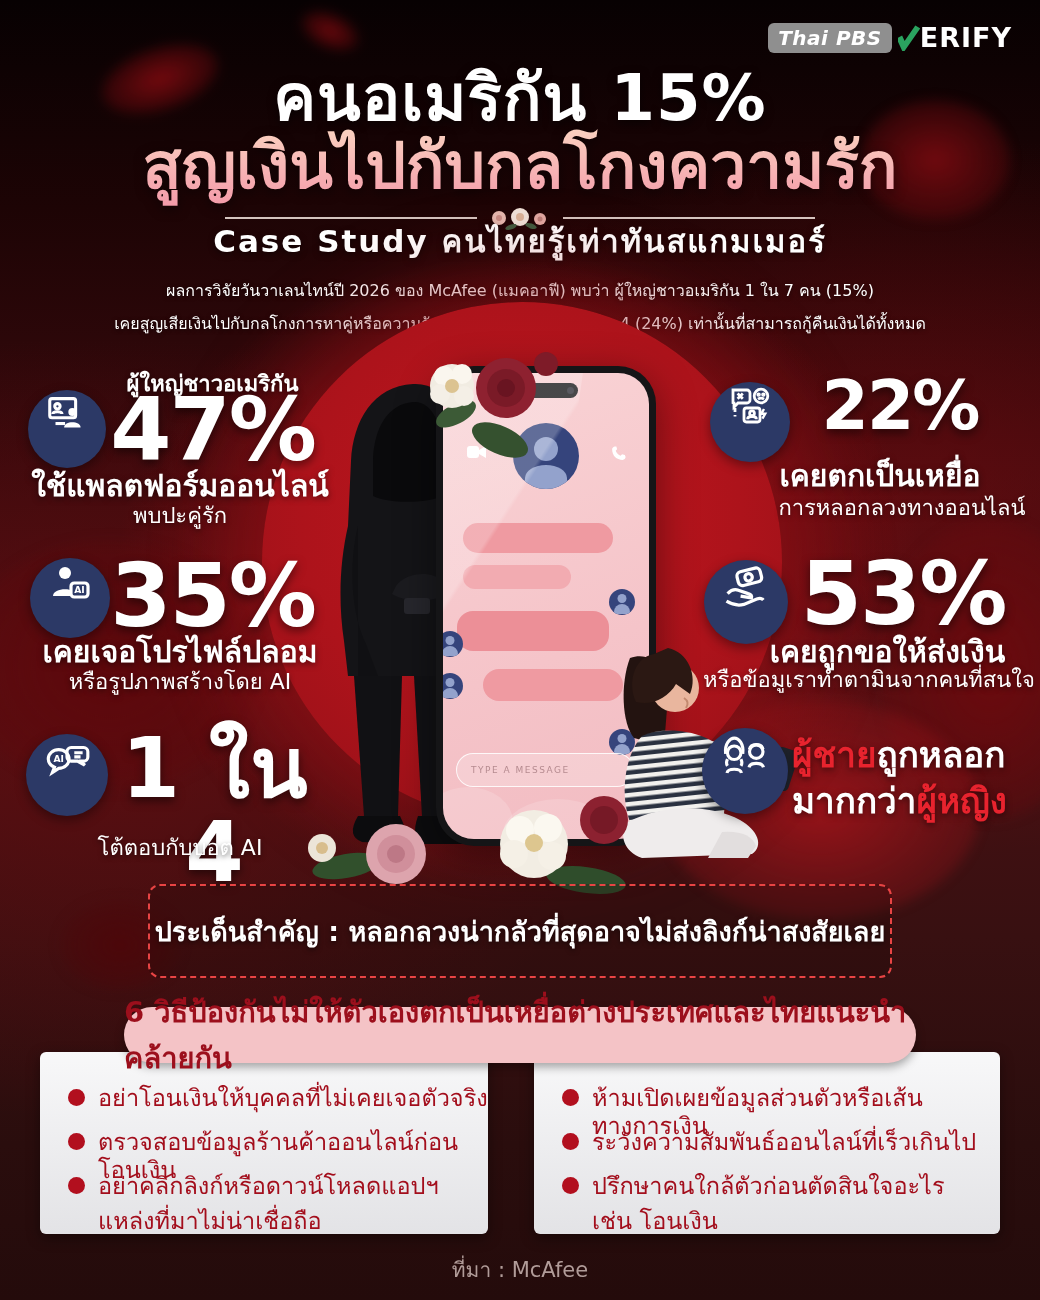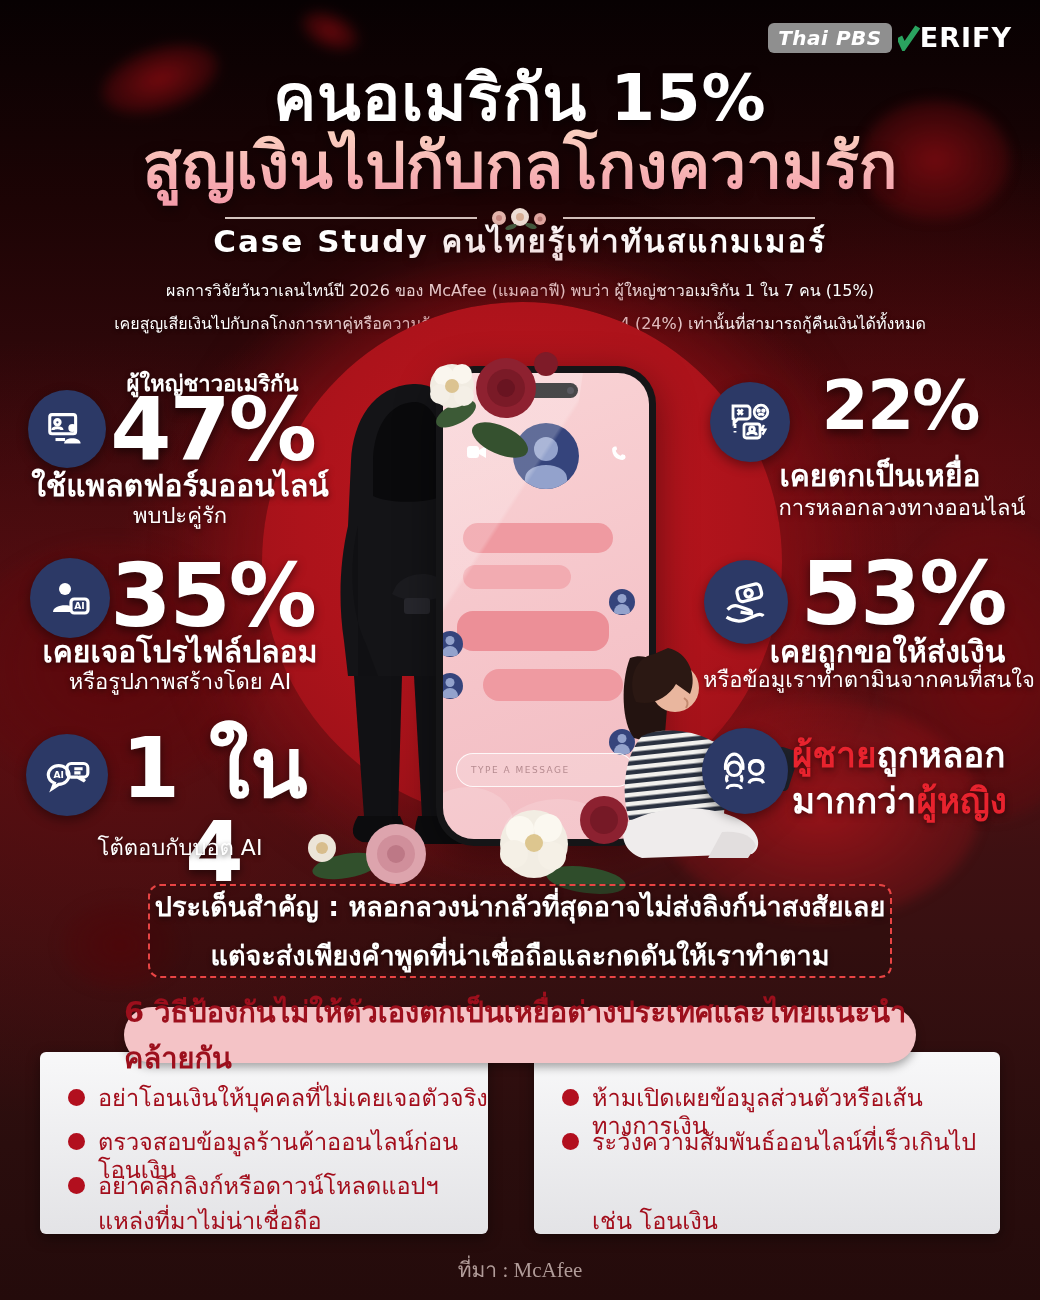--- a/index.html
+++ b/index.html
@@ -50,40 +50,40 @@
   .screen-icon{position:absolute;top:72px;}
   .bubble{position:absolute;background:#ef9aa1;border-radius:16px;}
   .mini-avatar{position:absolute;width:26px;height:26px;border-radius:50%;background:#35447c;overflow:hidden;}
   .mini-avatar::before{content:"";position:absolute;left:50%;top:5px;transform:translateX(-50%);width:9px;height:9px;border-radius:50%;background:#93a2cc;}
   .mini-avatar::after{content:"";position:absolute;left:50%;top:15px;transform:translateX(-50%);width:16px;height:10px;border-radius:8px 8px 0 0;background:#93a2cc;}
   .type-bar{position:absolute;left:13px;bottom:52px;width:178px;height:34px;border:1.5px solid rgba(255,255,255,.85);
     border-radius:18px;background:rgba(255,255,255,.22);display:flex;align-items:center;padding-left:14px;box-sizing:border-box;}
   .type-bar span{font-size:9px;letter-spacing:1.5px;color:#b68b90;}
   .cloud{position:absolute;border-radius:50%;background:rgba(255,255,255,.16);}
   
-  .stat-icon{border-radius:50%;background:#2c3966;display:flex;align-items:center;justify-content:center;box-shadow:0 4px 12px rgba(0,0,0,.4);}
+  .stat-icon{border-radius:50%;background:#2c3966;display:flex;align-items:flex-start;justify-content:center;box-shadow:0 4px 12px rgba(0,0,0,.4);}
   .stat-above{font-size:22px;font-weight:700;text-shadow:0 2px 5px rgba(0,0,0,.5);}
   .stat-value{font-weight:800;line-height:1;text-shadow:0 4px 10px rgba(0,0,0,.5);letter-spacing:-2px;}
   .stat-c1{font-size:30px;font-weight:800;text-shadow:0 2px 6px rgba(0,0,0,.5);}
   .stat-c2{font-size:22px;font-weight:400;text-shadow:0 2px 5px rgba(0,0,0,.5);}
   .gender-line{font-size:35px;font-weight:800;line-height:46px;text-shadow:0 2px 6px rgba(0,0,0,.5);}
   .red-word{color:#e8232e;}
   
   .key-box{left:148px;top:884px;width:744px;height:94px;border:2px dashed #e84444;border-radius:12px;
     background:rgba(30,6,8,.25);box-sizing:border-box;display:flex;flex-direction:column;justify-content:center;gap:6px;}
   .key-box div{font-size:27px;font-weight:700;text-shadow:0 2px 5px rgba(0,0,0,.5);}
   
   .tips-pill{left:124px;top:1007px;width:792px;height:56px;border-radius:28px;background:#f4c3c6;
     display:flex;align-items:center;justify-content:center;font-size:29px;font-weight:800;color:#9c0f1c;z-index:12;box-shadow:0 4px 10px rgba(0,0,0,.35);}
   .tip-box{top:1052px;height:182px;background:linear-gradient(180deg,#f8f8f9 0%,#e3e3e6 100%);border-radius:6px;z-index:10;box-shadow:0 4px 14px rgba(0,0,0,.4);}
   .tip-row{position:absolute;left:28px;display:flex;align-items:flex-start;gap:13px;}
   .tip-bullet{width:17px;height:17px;border-radius:50%;background:#b20f1e;flex:0 0 auto;margin-top:5px;}
   .tip-text{font-size:23.5px;color:#a30e1c;font-weight:500;line-height:28px;}
   .tip-cont{position:absolute;left:58px;font-size:23.5px;color:#a30e1c;font-weight:500;}
-  .footer{top:1253px;left:0;width:100%;font-size:21px;color:#b19c99;font-family:Liberation Serif, serif;}
+  .footer{top:1253px;left:0;width:100%;font-size:21px;color:#b19c99;}
   svg{display:block;}
 </style>
 </head>
 <body>
 
 <div class="poster">
 
   <div class="blob" style="left:100px;top:48px;width:120px;height:62px;background:radial-gradient(#74090e,rgba(60,6,8,0));transform:rotate(-18deg);"></div>
   <div class="blob" style="left:300px;top:14px;width:60px;height:34px;background:radial-gradient(#6a080c,rgba(60,6,8,0));transform:rotate(24deg);"></div>
   <div class="blob" style="left:-40px;top:540px;width:300px;height:250px;background:radial-gradient(#5d080c,rgba(50,5,7,0));"></div>
@@ -306,21 +306,20 @@
       <path d="M4 20 c0.4 -2.2 6 -2.2 6.4 0"></path>
     </svg>
   </div>
   <div class="abs" style="left:792px;top:732px;width:245px;">
     <div class="gender-line"><span class="red-word">ผู้ชาย</span><span>ถูกหลอก</span></div>
     <div class="gender-line"><span>มากกว่า</span><span class="red-word">ผู้หญิง</span></div>
   </div>
 
   <div class="abs center key-box">
     <div>ประเด็นสำคัญ : หลอกลวงน่ากลัวที่สุดอาจไม่ส่งลิงก์น่าสงสัยเลย</div>
-    <div>แต่จะส่งเพียงคำพูดที่น่าเชื่อถือและกดดันให้เราทำตาม</div>
   </div>
 
   <div class="abs tips-pill">6 วิธีป้องกันไม่ให้ตัวเองตกเป็นเหยื่อต่างประเทศและไทยแนะนำคล้ายกัน</div>
 
   <div class="abs tip-box" style="left:40px;width:448px;">
     <div class="tip-row" style="top:32px;">
       <div class="tip-bullet"></div>
       <div class="tip-text">อย่าโอนเงินให้บุคคลที่ไม่เคยเจอตัวจริง</div>
     </div>
     <div class="tip-row" style="top:76px;">
@@ -336,18 +335,22 @@
 
   <div class="abs tip-box" style="left:534px;width:466px;">
     <div class="tip-row" style="top:32px;">
       <div class="tip-bullet"></div>
       <div class="tip-text">ห้ามเปิดเผยข้อมูลส่วนตัวหรือเส้นทางการเงิน</div>
     </div>
     <div class="tip-row" style="top:76px;">
       <div class="tip-bullet"></div>
       <div class="tip-text">ระวังความสัมพันธ์ออนไลน์ที่เร็วเกินไป</div>
     </div>
+    <div class="tip-row" style="top:120px;">
+      <div class="tip-bullet"></div>
+      <div class="tip-text">ปรึกษาคนใกล้ตัวก่อนตัดสินใจอะไร</div>
+    </div>
     <div class="tip-cont" style="top:150px;">เช่น โอนเงิน</div>
   </div>
 
   <div class="abs center footer">ที่มา : McAfee</div>
 
 </div>
 
 </body></html>

